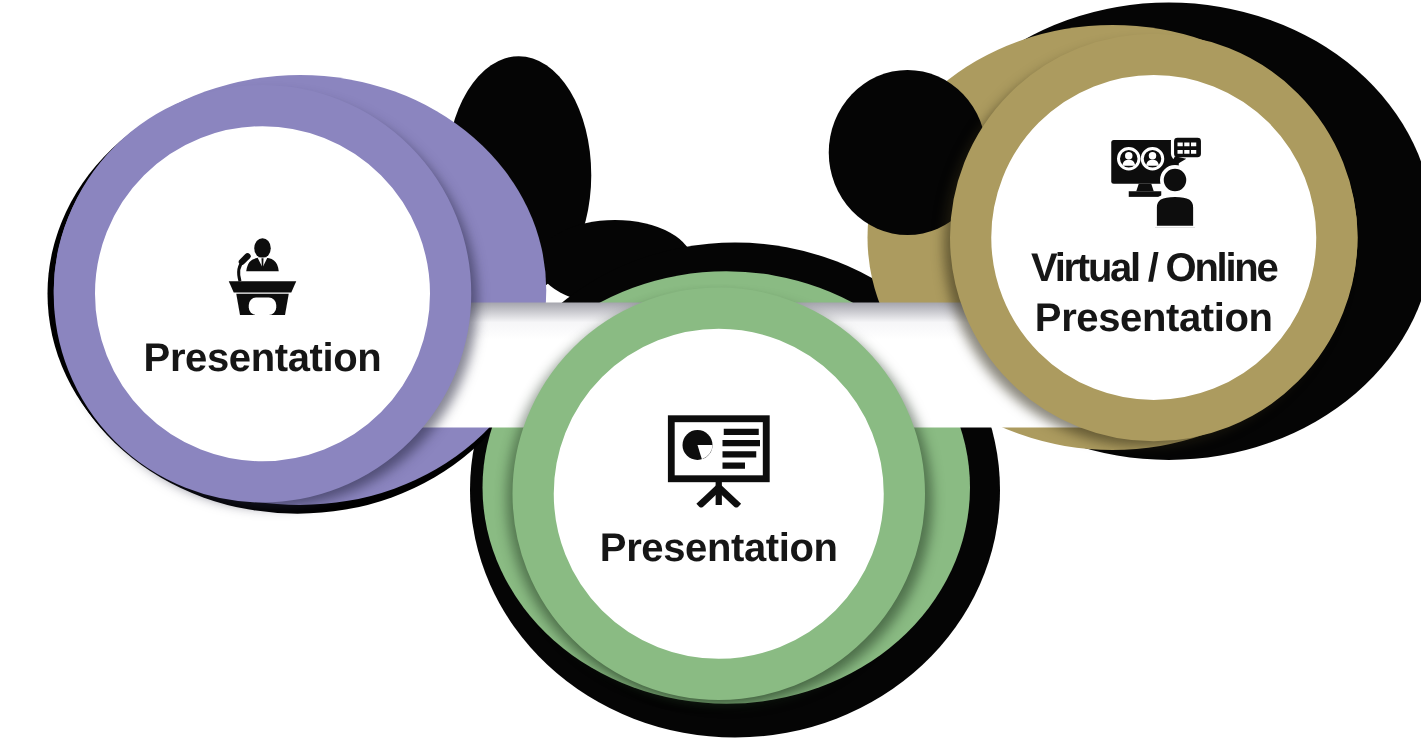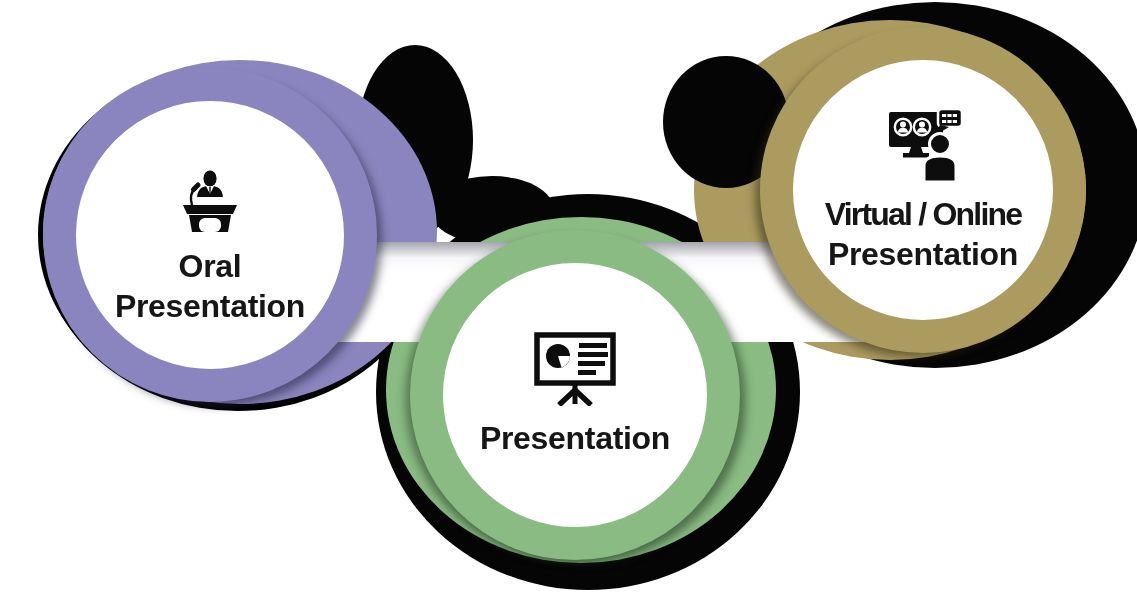--- a/index.html
+++ b/index.html
@@ -58,21 +58,20 @@
         <path d="M29,18 L33,26 L37,18 Z" fill="#ffffff"></path>
         <path d="M32.2,18.5 L33.8,18.5 L33.5,27 L32.5,27 Z"></path>
         <polygon points="6,37 60,37 56,46 10,46"></polygon>
         <polygon points="12,47 54,47 51,64 15,64"></polygon>
         <rect x="22" y="50" width="22" height="14" rx="6" fill="#ffffff"></rect>
         <path d="M15,37 C13,30 14,24 18,20.5" fill="none" stroke="#0d0d0d" stroke-width="2.4"></path>
         <path d="M16.5,21.5 L21,17" fill="none" stroke="#0d0d0d" stroke-width="5" stroke-linecap="round"></path>
       </g>
     </svg>
     <div class="label" style="color: rgb(22, 22, 22);">
-      <div>Oral</div>
       <div>Presentation</div>
     </div>
   </div>
 
   <div class="main main-poster" style="--ring: #8abb83;">
     <svg class="icon" width="82" height="74" viewBox="0 0 82 74">
       <rect x="3" y="3" width="76" height="48" fill="#ffffff" stroke="#0d0d0d" stroke-width="5.5"></rect>
       <circle cx="24" cy="24" r="12" fill="#0d0d0d"></circle>
       <path d="M24,24 L36,24 A12,12 0 0 1 27.5,35.4 Z" fill="#ffffff"></path>
       <g fill="#0d0d0d">

